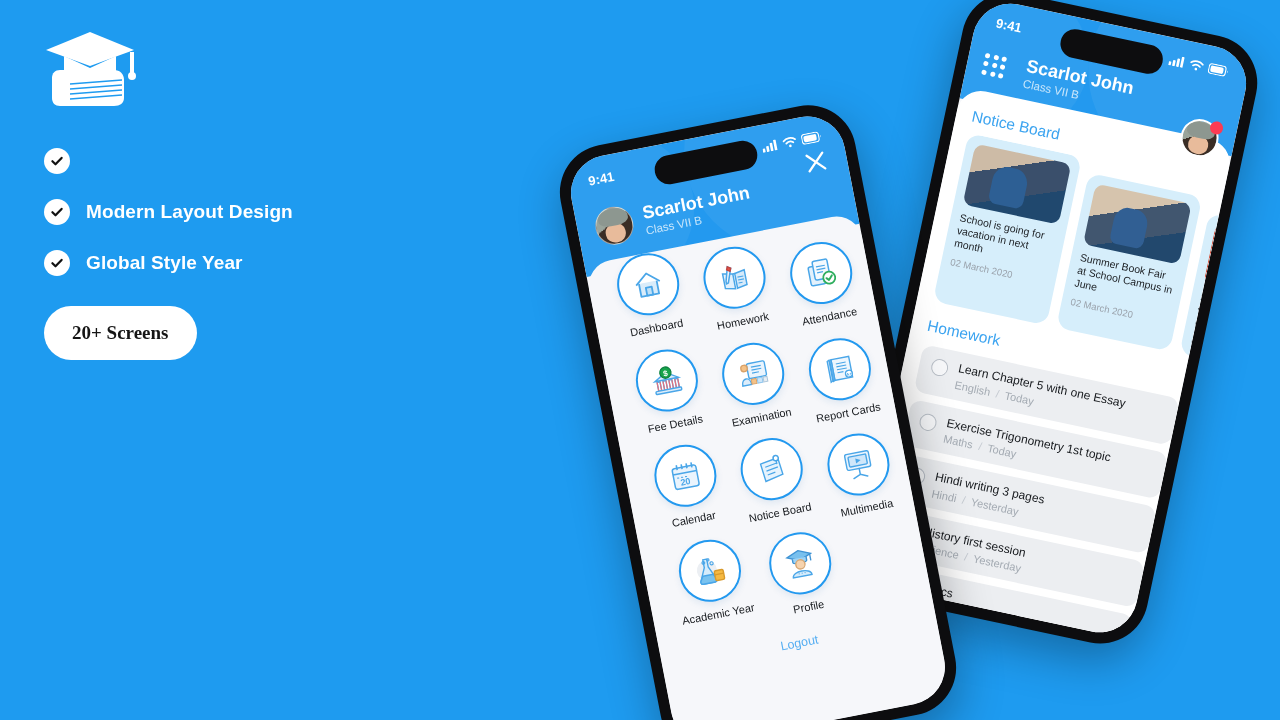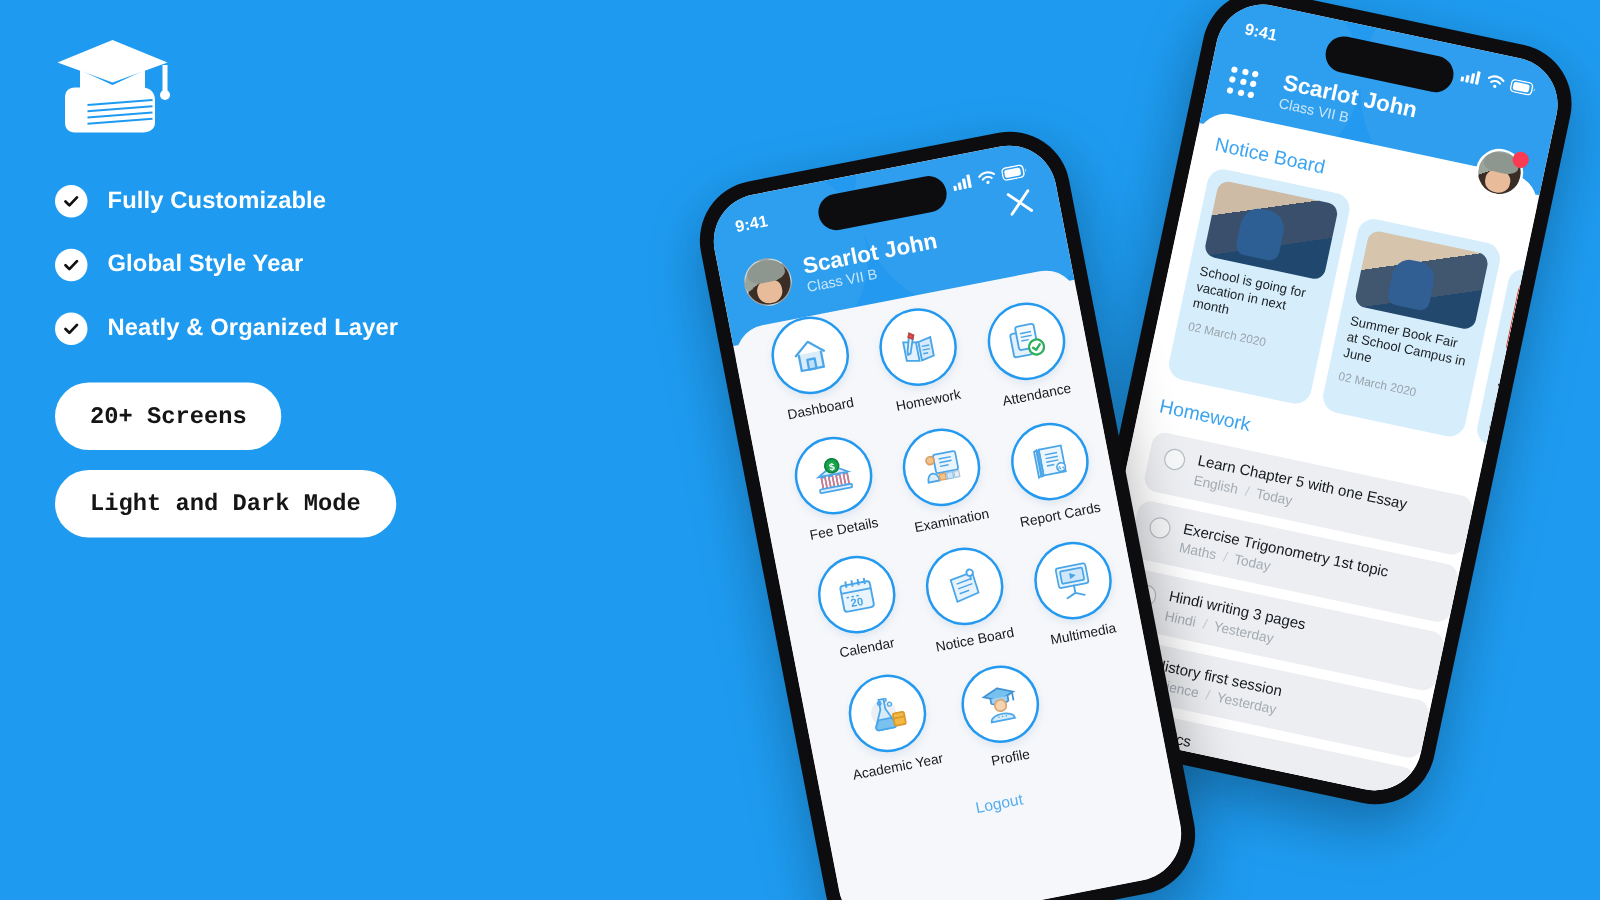--- a/index.html
+++ b/index.html
@@ -61,21 +61,21 @@
     border-radius: 40px;
     color: #151515;
     font-size: 19px;
     font-weight: 700;
     padding: 0 28px;
     height: 54px;
     margin-bottom: 16px;
     border: none;
     cursor: pointer;
     white-space: nowrap;
-    font-family: Liberation Mono, monospace;
+    font-family: Liberation Serif, serif;
   }
 
   
   .phone {
     position: absolute;
     width: 300px; height: 620px;
     background: #0d0d0f;
     border-radius: 48px;
     box-shadow: 0 18px 46px rgba(0,0,0,0.30);
     padding: 11px;
@@ -373,43 +373,41 @@
     <h1 class="brand-title">
     </h1>
 
     <div class="features">
       <div class="feature-row">
         <span class="check-badge">
           <svg width="14" height="14" viewBox="0 0 14 14">
               <path d="M2.4 7.2 L5.5 10.3 L11.6 3.9" stroke="#111" stroke-width="2.2" fill="none" stroke-linecap="round" stroke-linejoin="round"></path>
             </svg>
         </span>
-        <span class="feature-label">Fully Customizable</span>
+      </div>
+      <div class="feature-row">
+        <span class="check-badge">
+          <svg width="14" height="14" viewBox="0 0 14 14">
+              <path d="M2.4 7.2 L5.5 10.3 L11.6 3.9" stroke="#111" stroke-width="2.2" fill="none" stroke-linecap="round" stroke-linejoin="round"></path>
+            </svg>
+        </span>
+        <span class="feature-label">Modern Layout Design</span>
       </div>
       <div class="feature-row">
         <span class="check-badge">
           <svg width="14" height="14" viewBox="0 0 14 14">
               <path d="M2.4 7.2 L5.5 10.3 L11.6 3.9" stroke="#111" stroke-width="2.2" fill="none" stroke-linecap="round" stroke-linejoin="round"></path>
             </svg>
         </span>
         <span class="feature-label">Global Style Year</span>
       </div>
-      <div class="feature-row">
-        <span class="check-badge">
-          <svg width="14" height="14" viewBox="0 0 14 14">
-              <path d="M2.4 7.2 L5.5 10.3 L11.6 3.9" stroke="#111" stroke-width="2.2" fill="none" stroke-linecap="round" stroke-linejoin="round"></path>
-            </svg>
-        </span>
-        <span class="feature-label">Neatly &amp; Organized Layer</span>
-      </div>
     </div>
 
     <div class="pills">
       <div><button class="pill">20+ Screens</button></div>
-      <div><button class="pill">Light and Dark Mode</button></div>
     </div>
   </div>
 
   <div class="phone" id="phone-back">
     <div class="phone-screen">
       <div class="notch"></div>
 
       <div class="statusbar">
         <span>9:41</span>
         <span class="sb-right">

